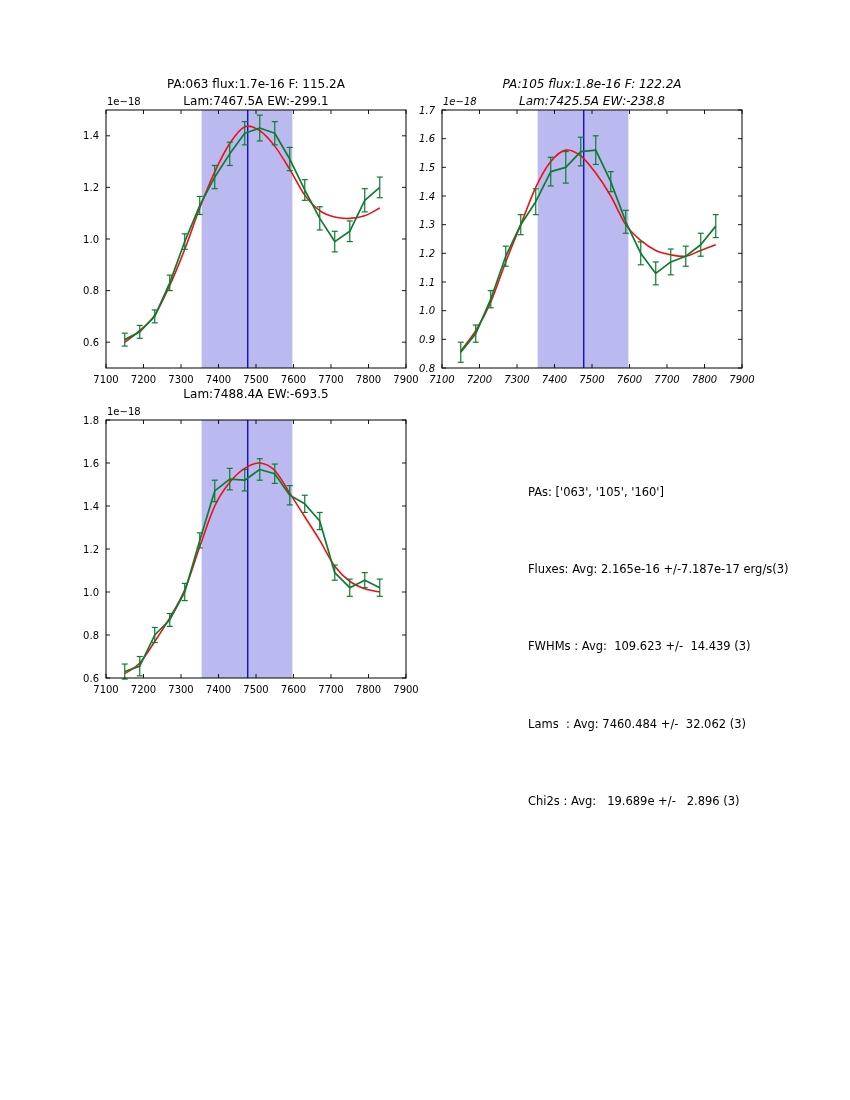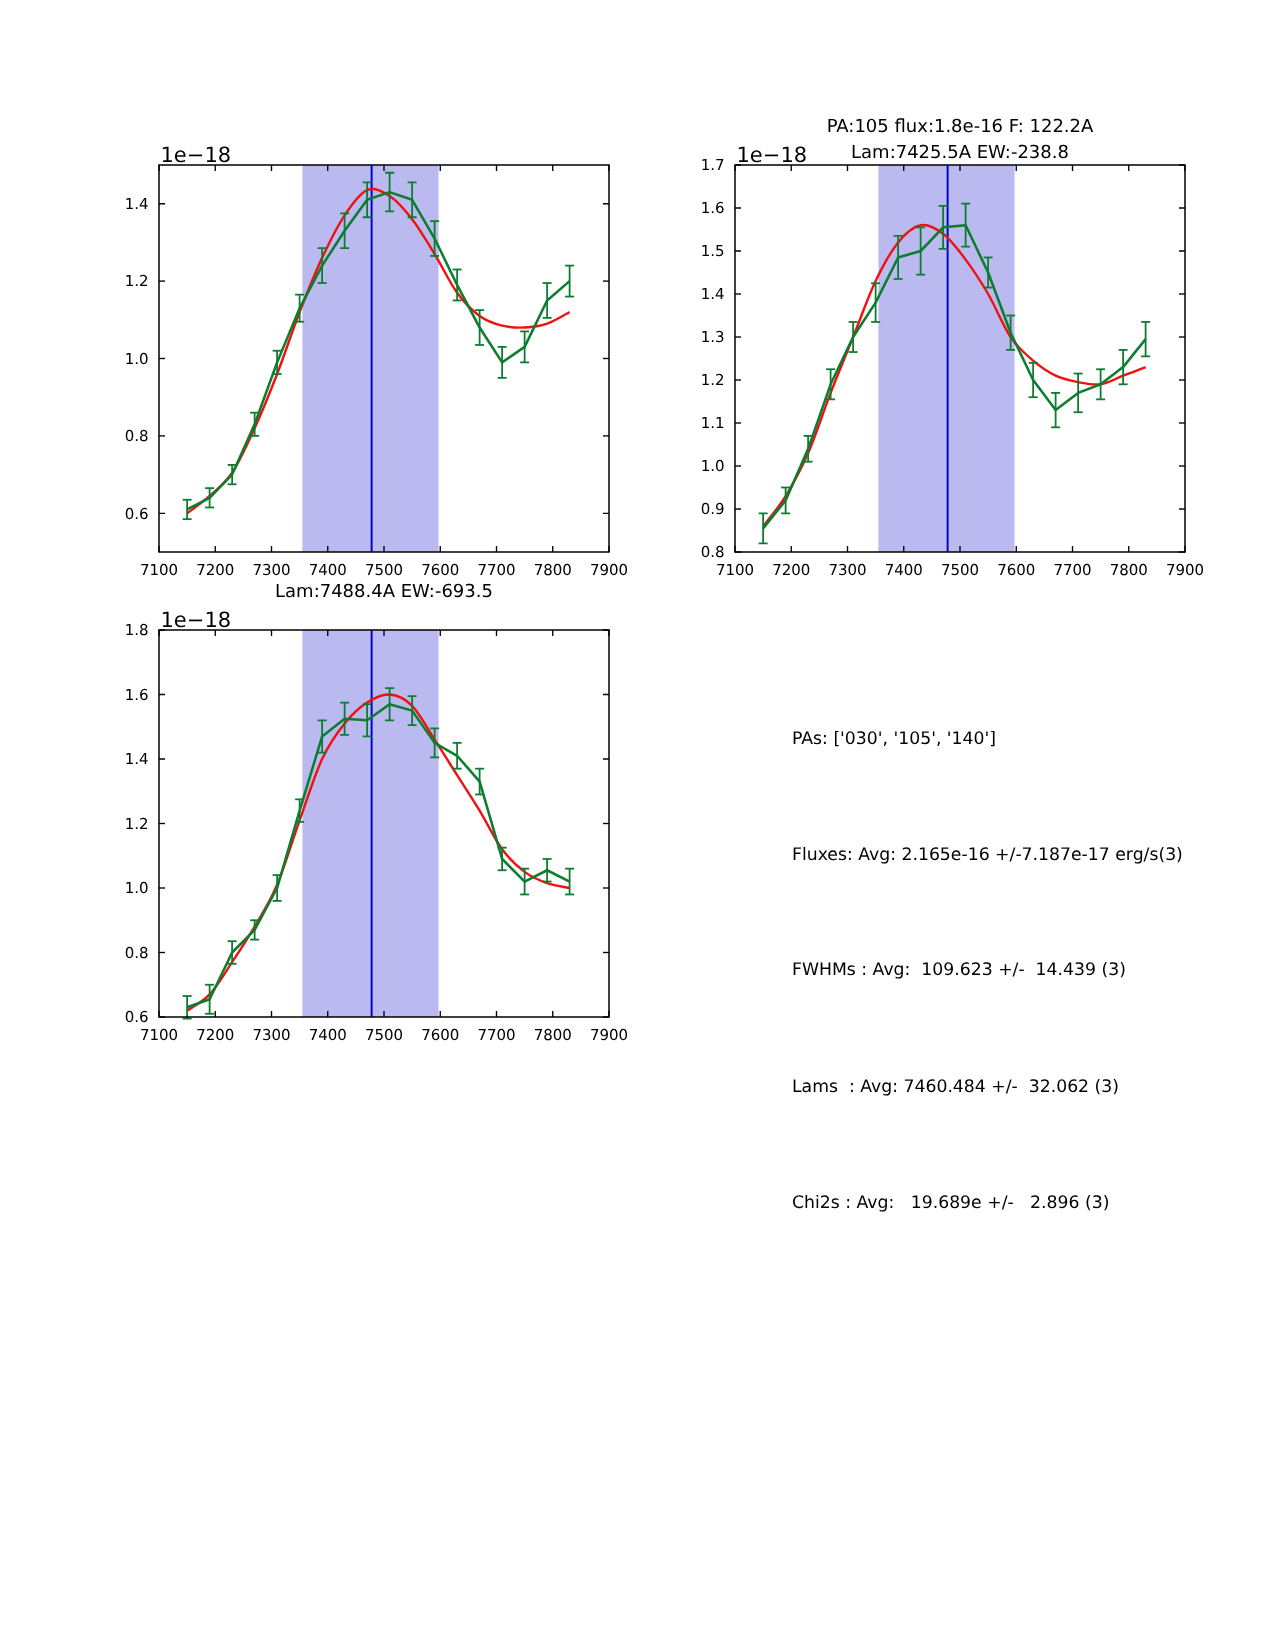--- a/index.html
+++ b/index.html
@@ -1,32 +1,36 @@
 <!DOCTYPE html>
 <html><head>
 <meta charset="utf-8">
 <style>
   html,body{margin:0;padding:0;background:#ffffff;}
   .page{position:relative;width:850px;height:1100px;background:#ffffff;overflow:hidden;
         font-family:"DejaVu Sans","Liberation Sans",sans-serif;color:#000;}
   .chart{position:absolute;width:380px;height:340px;}
   .chart-title{position:absolute;left:56px;top:16px;width:300px;text-align:center;
                font-size:12px;line-height:17px;color:#000;}
-  .offset-label{position:absolute;left:57px;top:36px;font-size:14px;color:#000;}
+  .offset-label{position:absolute;left:57px;top:36px;font-size:10px;color:#000;}
   svg.plot{position:absolute;left:0;top:0;}
   text.tick{font-family:"DejaVu Sans","Liberation Sans",sans-serif;font-size:10px;fill:#000;}
   .stats{position:absolute;left:528px;top:428px;font-size:11.5px;line-height:25.8px;
          white-space:pre;color:#000;}
 </style>
 </head>
 <body>
 
 <div class="page">
 
   <div class="chart" style="left:50px;top:60px;">
+    <div class="chart-title">
+      <div>PA:063 flux:1.7e-16 F: 115.2A</div>
+      <div>Lam:7467.5A EW:-299.1</div>
+    </div>
     <div class="offset-label">1e−18</div>
     <svg class="plot" width="380" height="335">
         <rect x="151.625" y="50" width="90.75" height="258" fill="#babaf0"></rect>
         <line x1="197.75" x2="197.75" y1="50" y2="308" stroke="#0000cc" stroke-width="1.3"></line>
         <path d="M74.75,282.20000000000005C77.25,280.26500000000004 84.75,275.105 89.75,270.59000000000003C94.75,266.07500000000005 99.75,262.635 104.75,255.11C109.75,247.585 114.75,236.40500000000003 119.75,225.44000000000003C124.75,214.47500000000002 129.75,202.22000000000003 134.75,189.32000000000002C139.75,176.42000000000002 144.75,160.93999999999997 149.75,148.03999999999996C154.75,135.13999999999996 159.75,122.66999999999999 164.75,111.91999999999999C169.75,101.16999999999999 174.75,91.06499999999997 179.75,83.53999999999996C184.75,76.01499999999996 189.75,68.91999999999997 194.75,66.76999999999998C199.75,64.61999999999999 204.75,67.41500000000002 209.75,70.64000000000001C214.75,73.86500000000001 219.75,79.66999999999997 224.75,86.11999999999998C229.75,92.56999999999998 234.75,101.17 239.75,109.34C244.75,117.51 249.75,128.26000000000002 254.75,135.14000000000001C259.75,142.02 264.75,146.96499999999997 269.75,150.61999999999998C274.75,154.27499999999998 279.75,155.78 284.75,157.07C289.75,158.35999999999999 294.75,158.575 299.75,158.35999999999999C304.75,158.14499999999998 309.75,157.49999999999997 314.75,155.77999999999997C319.75,154.05999999999997 327.25,149.32999999999996 329.75,148.03999999999996" fill="none" stroke="#f01010" stroke-width="1.6"></path>
         <line x1="74.75" x2="74.75" y1="286.07000000000005" y2="273.16999999999996" stroke="#0c7d30" stroke-width="1.2"></line>
         <line x1="71.75" x2="77.75" y1="273.16999999999996" y2="273.16999999999996" stroke="#0c7d30" stroke-width="1.2"></line>
         <line x1="71.75" x2="77.75" y1="286.07000000000005" y2="286.07000000000005" stroke="#0c7d30" stroke-width="1.2"></line>
         <line x1="89.75" x2="89.75" y1="278.33000000000004" y2="265.42999999999995" stroke="#0c7d30" stroke-width="1.2"></line>
         <line x1="86.75" x2="92.75" y1="265.42999999999995" y2="265.42999999999995" stroke="#0c7d30" stroke-width="1.2"></line>
@@ -119,21 +123,21 @@
         <text x="49" y="182.5" text-anchor="end" class="tick">1.0</text>
         <line x1="56" x2="60" y1="127.4" y2="127.4" stroke="#000000" stroke-width="0.9"></line>
         <line x1="356" x2="352" y1="127.4" y2="127.4" stroke="#000000" stroke-width="0.9"></line>
         <text x="49" y="130.9" text-anchor="end" class="tick">1.2</text>
         <line x1="56" x2="60" y1="75.80000000000003" y2="75.80000000000003" stroke="#000000" stroke-width="0.9"></line>
         <line x1="356" x2="352" y1="75.80000000000003" y2="75.80000000000003" stroke="#000000" stroke-width="0.9"></line>
         <text x="49" y="79.30000000000003" text-anchor="end" class="tick">1.4</text>
       </svg>
   </div>
 
-  <div class="chart" style="left:434px;top:60px;">
+  <div class="chart" style="left:386px;top:60px;font-style:italic;">
     <div class="chart-title">
       <div>PA:105 flux:1.8e-16 F: 122.2A</div>
       <div>Lam:7425.5A EW:-238.8</div>
     </div>
     <div class="offset-label">1e−18</div>
     <svg class="plot" width="380" height="335">
         <rect x="151.625" y="50" width="90.75" height="258" fill="#babaf0"></rect>
         <line x1="197.75" x2="197.75" y1="50" y2="308" stroke="#0000cc" stroke-width="1.3"></line>
         <path d="M74.75,290.8C77.25,287.4555555555556 84.75,278.85555555555555 89.75,270.73333333333335C94.75,262.61111111111114 99.75,253.53333333333333 104.75,242.06666666666666C109.75,230.6 114.75,214.83333333333337 119.75,201.93333333333337C124.75,189.03333333333336 129.75,177.08888888888885 134.75,164.66666666666663C139.75,152.2444444444444 144.75,137.9111111111111 149.75,127.4C154.75,116.8888888888889 159.75,107.8111111111111 164.75,101.6C169.75,95.38888888888889 174.75,91.08888888888887 179.75,90.13333333333331C184.75,89.17777777777775 189.75,92.04444444444442 194.75,95.86666666666665C199.75,99.68888888888887 204.75,106.37777777777777 209.75,113.06666666666666C214.75,119.75555555555556 219.75,127.40000000000003 224.75,136.00000000000003C229.75,144.60000000000002 234.75,157.2611111111111 239.75,164.66666666666663C244.75,172.07222222222217 249.75,176.1333333333333 254.75,180.4333333333333C259.75,184.73333333333332 264.75,188.0777777777778 269.75,190.4666666666667C274.75,192.85555555555558 279.75,193.8111111111111 284.75,194.76666666666665C289.75,195.7222222222222 294.75,196.91666666666669 299.75,196.20000000000002C304.75,195.48333333333335 309.75,192.3777777777778 314.75,190.4666666666667C319.75,188.5555555555556 327.25,185.6888888888889 329.75,184.73333333333335" fill="none" stroke="#f01010" stroke-width="1.6"></path>
         <line x1="74.75" x2="74.75" y1="302.26666666666665" y2="282.20000000000005" stroke="#0c7d30" stroke-width="1.2"></line>
@@ -362,20 +366,20 @@
         <line x1="56" x2="60" y1="92.99999999999999" y2="92.99999999999999" stroke="#000000" stroke-width="0.9"></line>
         <line x1="356" x2="352" y1="92.99999999999999" y2="92.99999999999999" stroke="#000000" stroke-width="0.9"></line>
         <text x="49" y="96.49999999999999" text-anchor="end" class="tick">1.6</text>
         <line x1="56" x2="60" y1="50" y2="50" stroke="#000000" stroke-width="0.9"></line>
         <line x1="356" x2="352" y1="50" y2="50" stroke="#000000" stroke-width="0.9"></line>
         <text x="49" y="53.5" text-anchor="end" class="tick">1.8</text>
       </svg>
   </div>
 
   <div class="stats">
-    <div>PAs: ['030', '105', '140']</div>
+    <div>PAs: ['063', '105', '160']</div>
     <div>Fluxes: Avg: 2.165e-16 +/-7.187e-17 erg/s(3)</div>
     <div>FWHMs : Avg:  109.623 +/-  14.439 (3)</div>
     <div>Lams  : Avg: 7460.484 +/-  32.062 (3)</div>
     <div>Chi2s : Avg:   19.689e +/-   2.896 (3)</div>
   </div>
 
 </div>
 
 </body></html>

